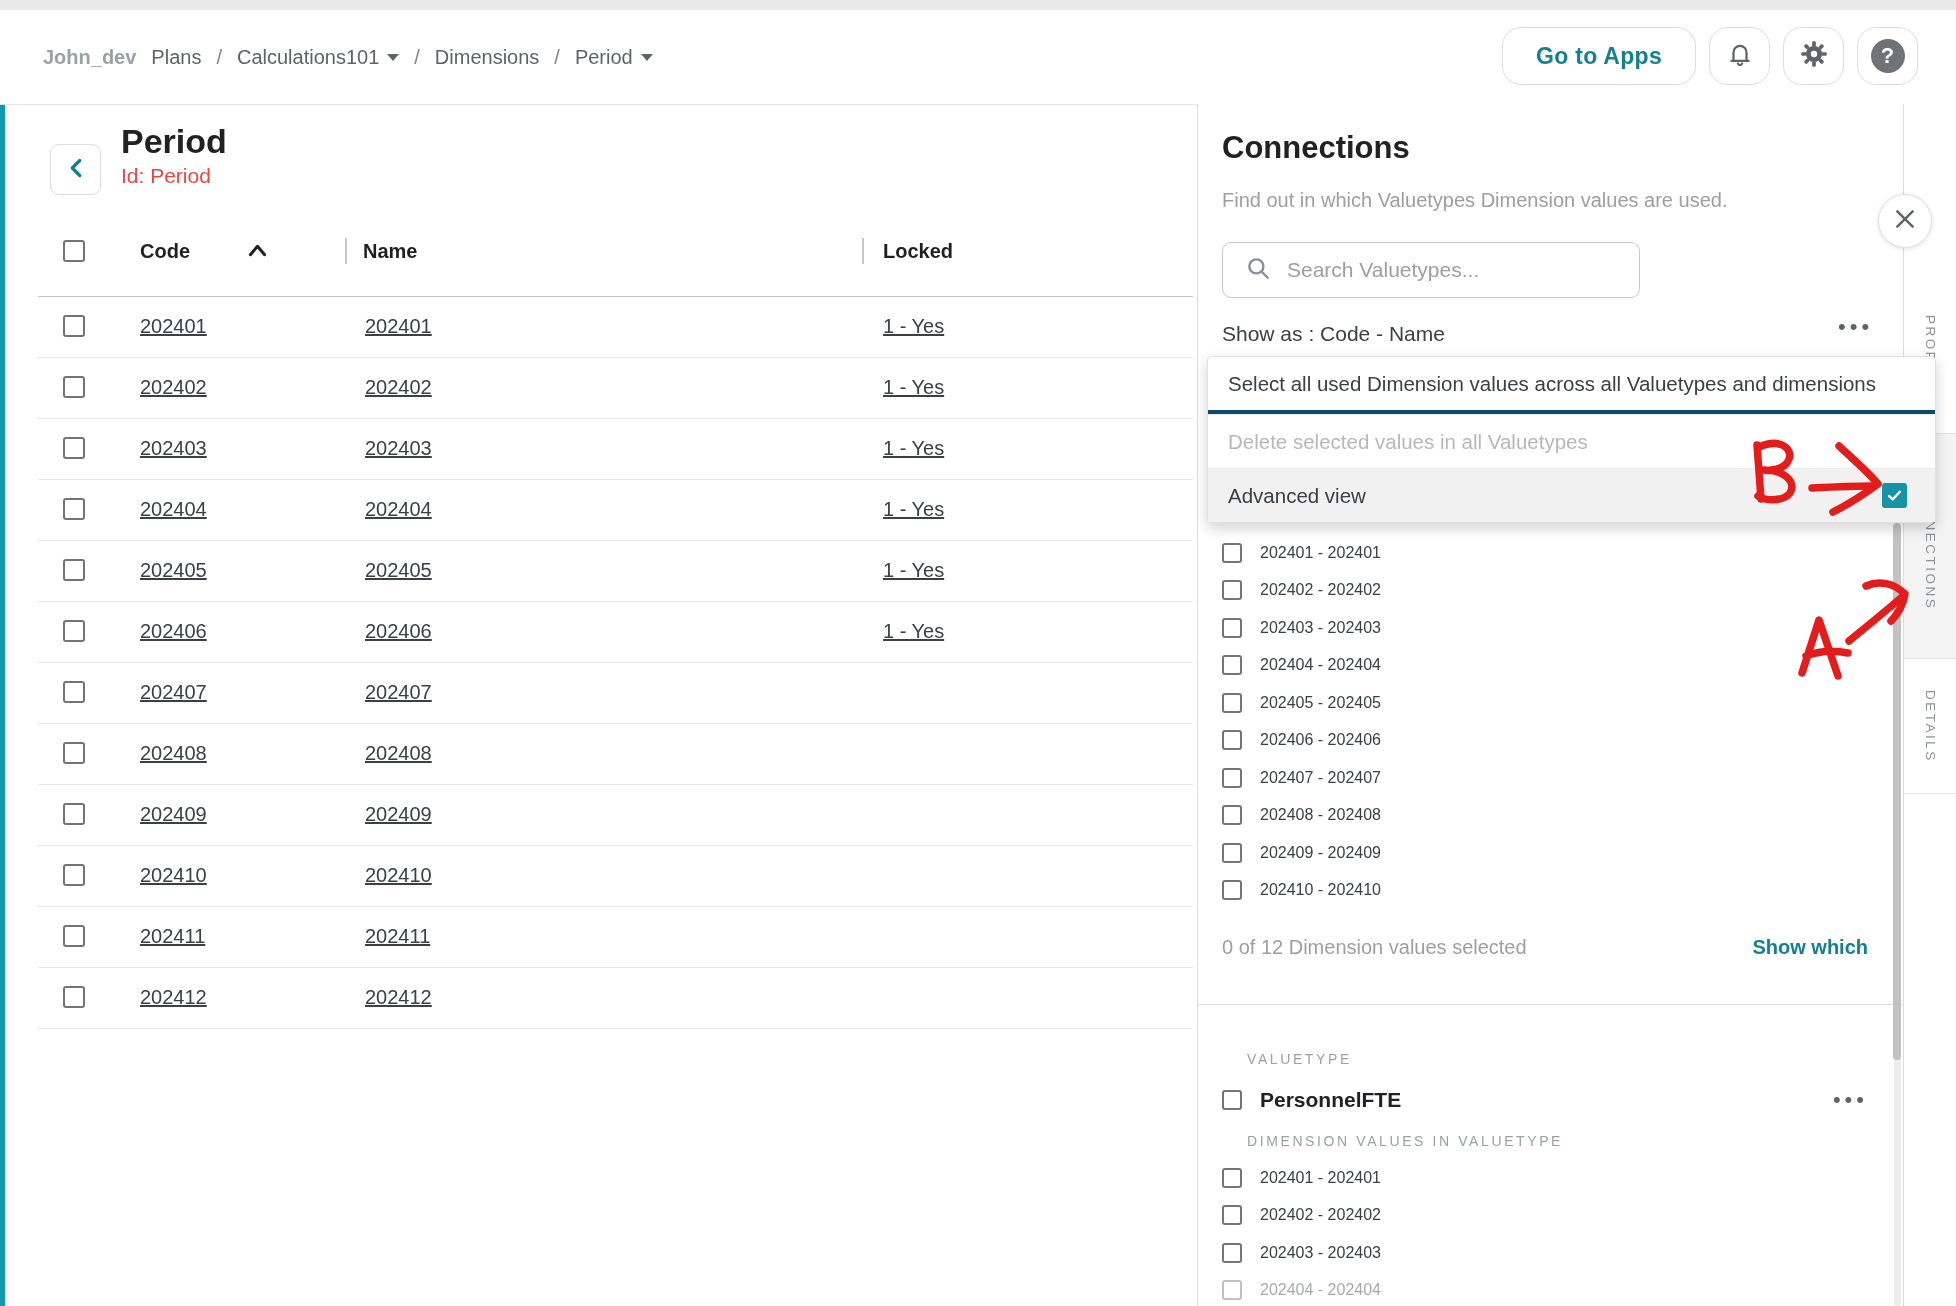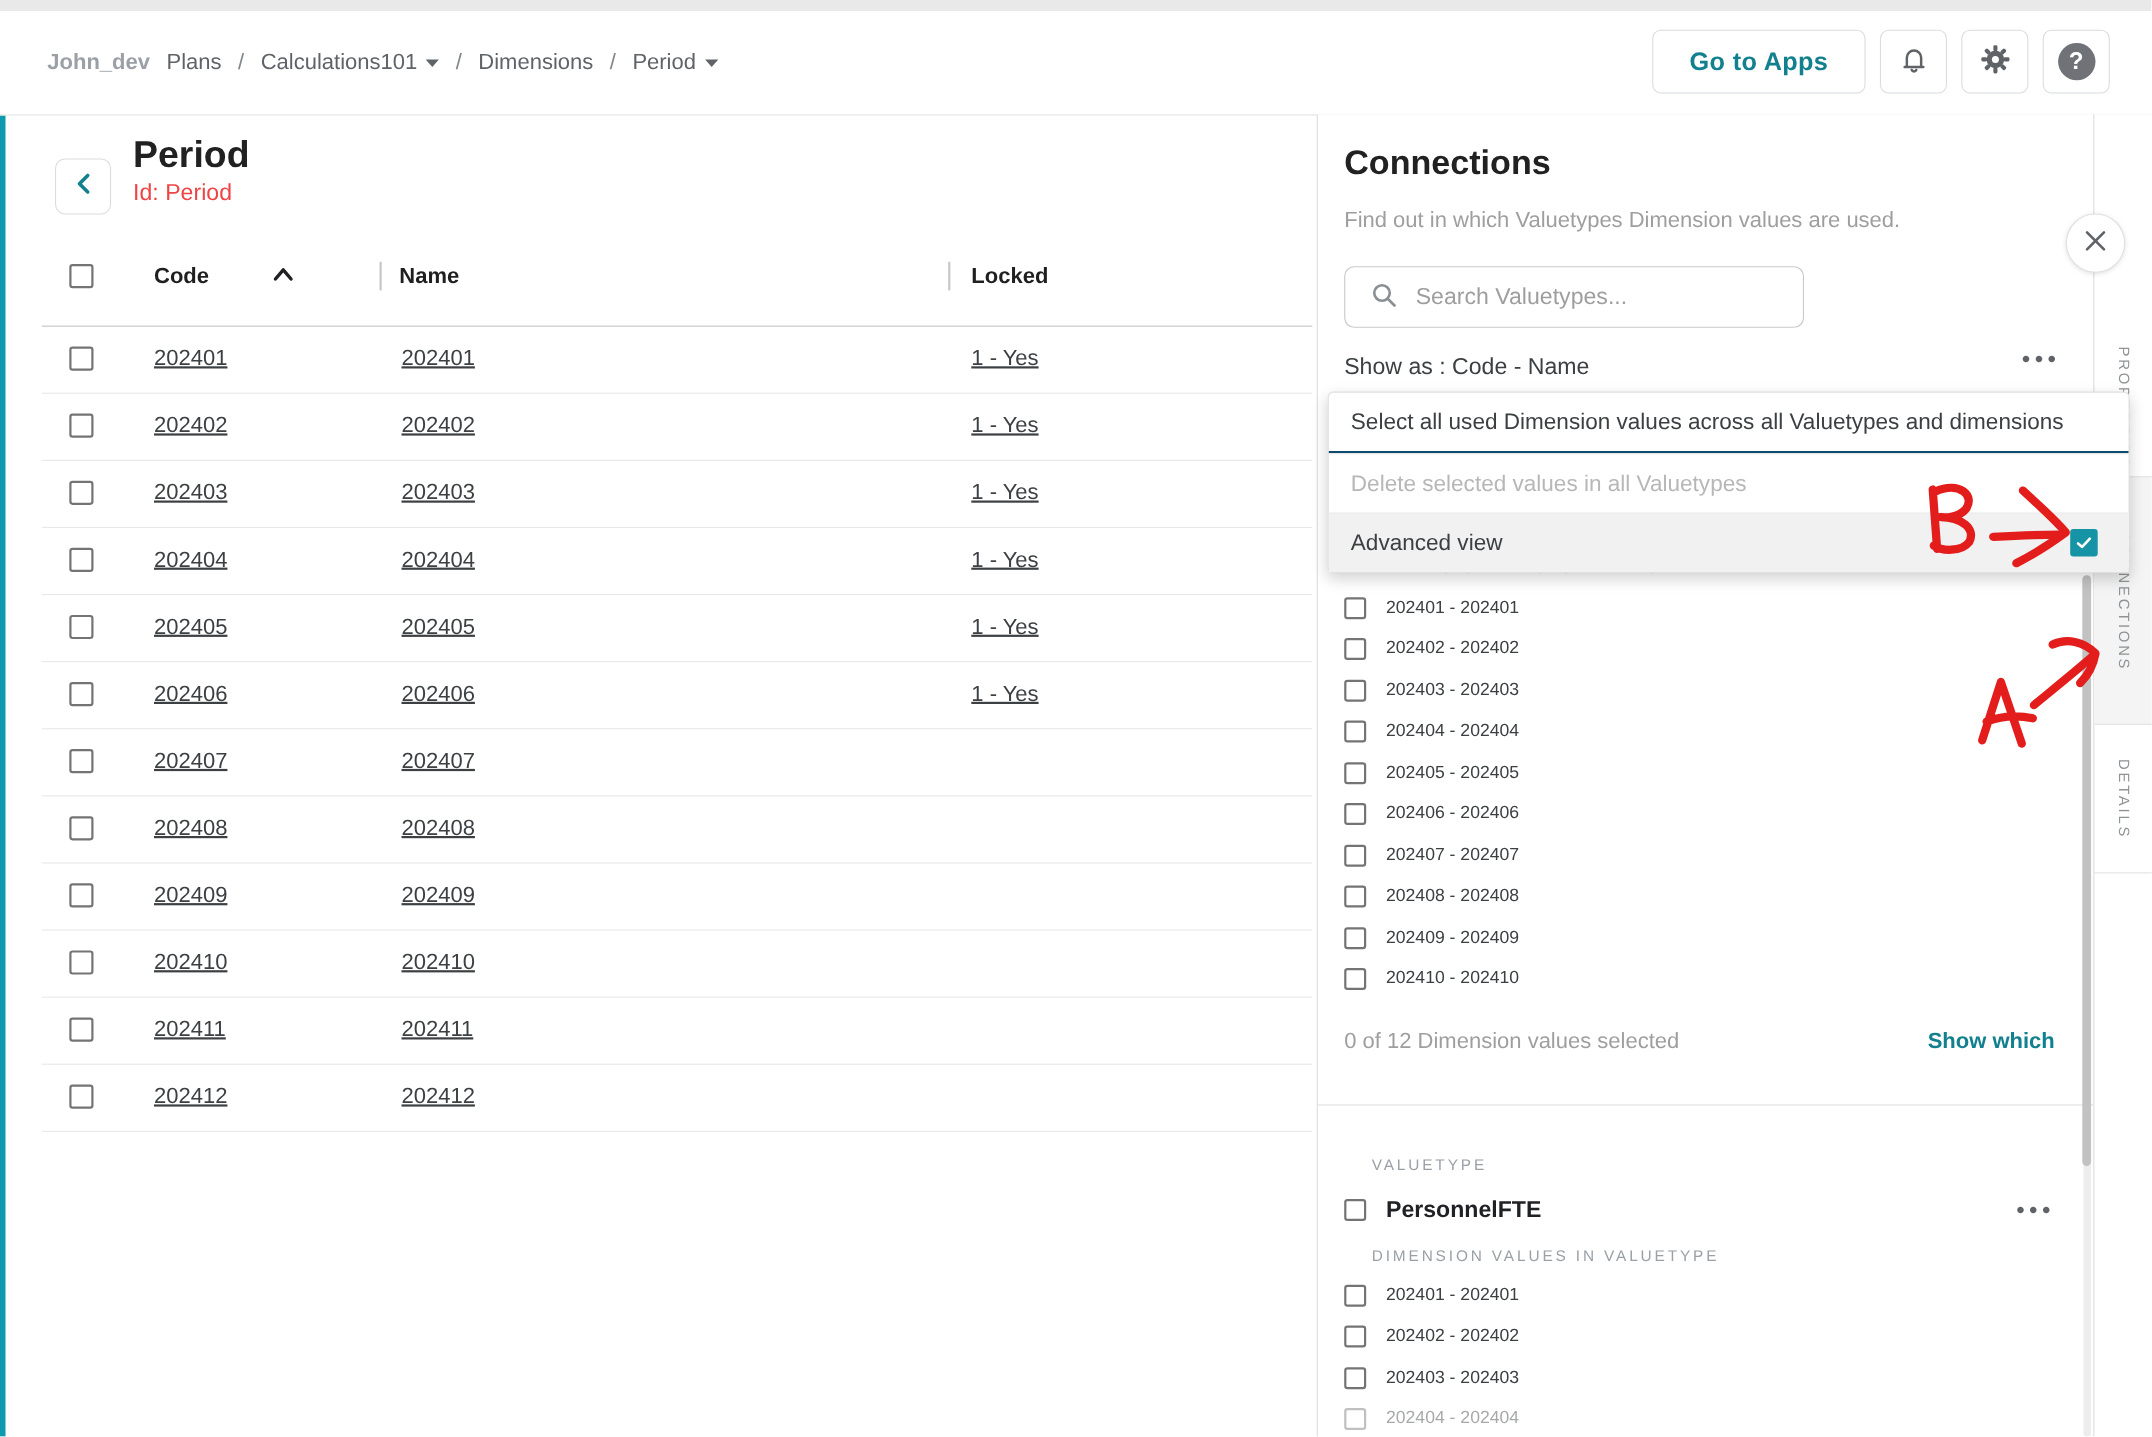--- a/index.html
+++ b/index.html
@@ -9,21 +9,21 @@
   
   #top-strip{left:0;top:0;width:1956px;height:10px;background:#e9e9e9;}
   #left-accent{left:0;top:30px;width:5px;height:1276px;background:#0d9aae;}
   #app-header{left:0;top:10px;width:1956px;height:94px;background:#fff;border-bottom:1px solid #e4e4e4;}
   #breadcrumb{left:43px;top:10px;height:94px;display:flex;align-items:center;gap:15px;font-size:20px;color:#5f6368;}
   .crumb-user{font-weight:700;color:#9aa0a6;}
   .crumb-sep{color:#80868b;}
   .crumb-item{display:flex;align-items:center;gap:8px;cursor:pointer;}
   .caret-down{width:0;height:0;border-left:6px solid transparent;border-right:6px solid transparent;border-top:7px solid #5f6368;}
   #header-actions{right:38px;top:27px;height:58px;display:flex;gap:13px;align-items:stretch;}
-  .hbtn{border:1px solid #dadce0;border-radius:8px;background:#fff;display:flex;align-items:center;justify-content:center;cursor:pointer;}
+  .hbtn{border:1px solid #dadce0;border-radius:19px;background:#fff;display:flex;align-items:center;justify-content:center;cursor:pointer;}
   #go-to-apps{width:192px;color:#12808f;font-size:23px;font-weight:700;letter-spacing:.3px;}
   .icon-btn{width:59px;}
   .help-circle{width:34px;height:34px;border-radius:50%;background:#6f7377;color:#fff;font-size:22px;font-weight:700;display:flex;align-items:center;justify-content:center;}
   
   #back-btn{left:50px;top:144px;width:49px;height:49px;border:1px solid #dcdcdc;border-radius:9px;background:#fff;display:flex;align-items:center;justify-content:center;cursor:pointer;}
   #page-title{left:121px;top:122px;font-size:34px;font-weight:700;color:#212121;}
   #page-subtitle{left:121px;top:164px;font-size:21px;color:#ef4444;}
   
   #table{left:38px;top:230px;width:1155px;}
   .t-header{position:relative;height:66px;border-bottom:1px solid #c3c3c3;}
@@ -64,21 +64,21 @@
   
   #scroll-track{left:1894px;top:523px;width:7px;height:783px;background:#ededed;border-radius:4px;}
   #scroll-thumb{left:1893px;top:523px;width:8px;height:537px;background:#c2c2c2;border-radius:4px;cursor:grab;}
   
   #menu{left:1207px;top:356px;width:727px;background:#fff;border:1px solid #e0e0e0;border-radius:5px;
         box-shadow:0 5px 14px rgba(0,0,0,.18);z-index:20;}
   .menu-item{position:relative;height:53px;display:flex;align-items:center;padding:0 20px;font-size:20.5px;color:#3c4043;cursor:pointer;}
   .menu-item.disabled{color:#b7b7b7;cursor:default;}
   .menu-item.hl{background:#f1f1f1;}
   .menu-item + .menu-item{border-top:1px solid #ececec;}
-  .menu-item:first-child{border-bottom:2px solid #0c4a6e;}
+  .menu-item:first-child{border-bottom:4px solid #0c4a6e;}
   #adv-check{position:absolute;right:28px;top:14px;width:25px;height:25px;}
   
   #close-btn{left:1878px;top:194px;width:52px;height:52px;border-radius:50%;background:#fff;border:1px solid #e0e0e0;
              box-shadow:0 1px 5px rgba(0,0,0,.12);display:flex;align-items:center;justify-content:center;cursor:pointer;z-index:30;}
   
   #side-tabs{left:1903px;top:104px;width:53px;height:1202px;border-left:1px solid #dcdcdc;background:#fff;z-index:5;}
   .side-tab{position:absolute;left:0;width:53px;display:flex;align-items:center;justify-content:center;
             border-top:1px solid #e3e3e3;cursor:pointer;}
   .side-tab span{writing-mode:vertical-rl;font-size:13.5px;letter-spacing:2.5px;color:#8f9397;}
   #tab-properties{top:204px;height:125px;border-top:none;}

